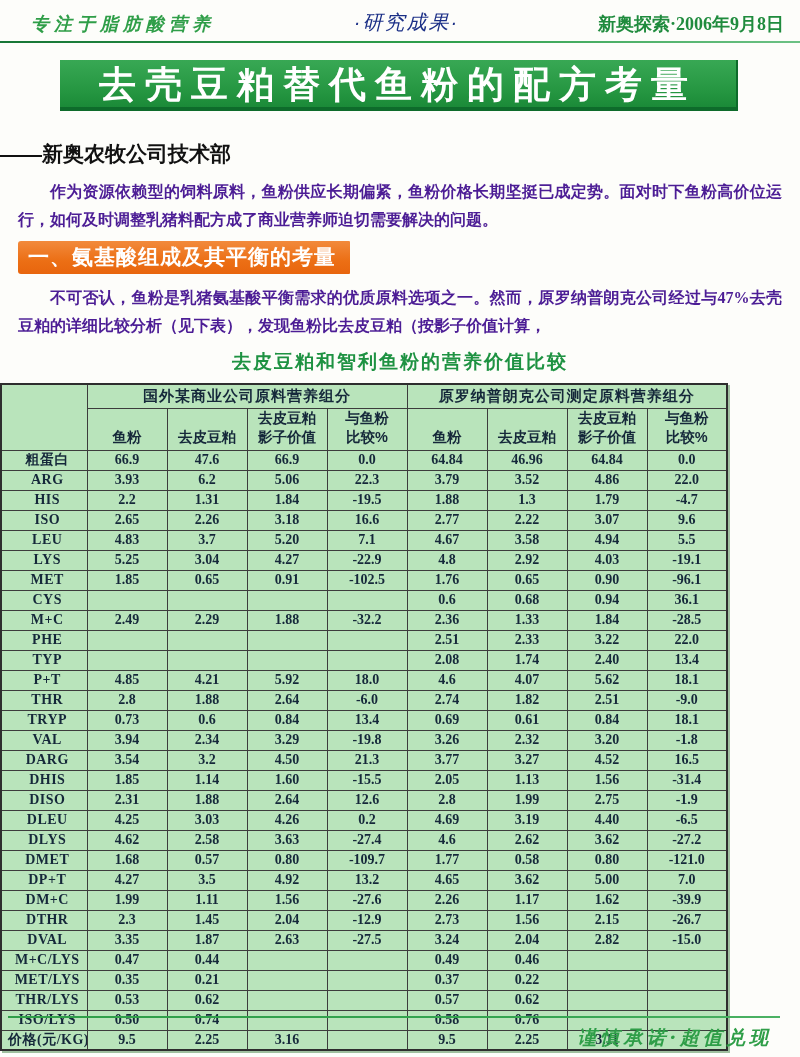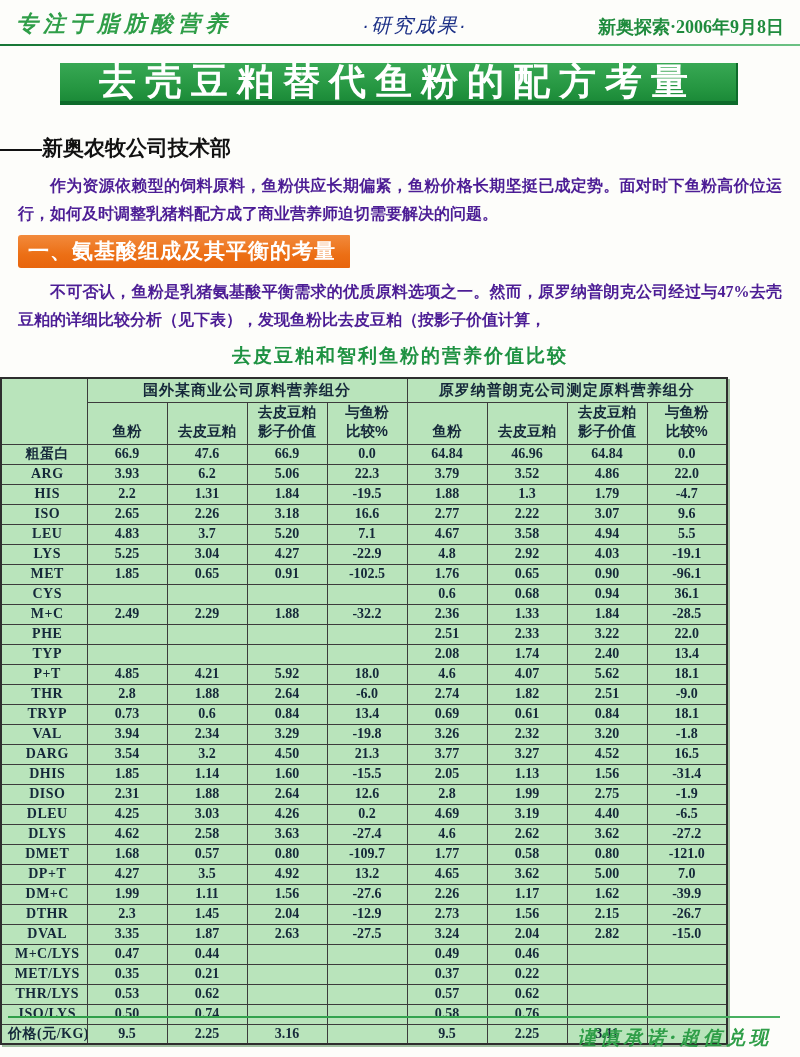--- a/index.html
+++ b/index.html
@@ -10,41 +10,42 @@
     background:#fdfdfa;
     font-family:"Liberation Serif", serif;
     color:#1c1c1c;
     overflow:hidden;
   }
 
   
   .masthead { display:flex; justify-content:space-between; align-items:flex-end; padding:9px 16px 3px 16px; }
   .masthead-left {
     color:#2f9e48; font-style:italic; font-weight:bold;
-    font-size:22px; letter-spacing:5px;
+    font-size:18px; letter-spacing:5px;
     font-family:Liberation Mono, monospace;
+    margin-left:15px;
   }
   .masthead-center {
     color:#1b2f86; font-weight:normal; font-style:italic;
     font-size:20px; letter-spacing:2px;
     font-family:"Liberation Sans", sans-serif;
   }
   .masthead-right {
     color:#1f8b3d; font-weight:bold; font-size:18px;
     font-family:"Liberation Serif", serif;
   }
   .masthead-line { height:2px; margin-top:2px;
     background:linear-gradient(90deg,#177636,#2fa04c 55%,#6cc184); }
 
   
   .banner {
-    margin:17px 0 0 60px; width:678px; height:42px;
+    margin:17px 0 0 60px; width:678px; height:51px;
     background:linear-gradient(180deg,#38a854 0%,#249540 70%,#1b8a38 100%);
     border-bottom:4px solid #0e6b2b; border-right:2px solid #0e6b2b;
-    display:flex; align-items:center; justify-content:center;
+    display:flex; justify-content:center;
   }
   .banner-title {
     color:#ffffff; font-size:37px; font-weight:bold; letter-spacing:9px;
     font-family:"Liberation Sans", sans-serif; white-space:nowrap;
   }
   .byline {
     margin-top:29px; text-align:left; padding-right:156px;
     font-size:21px; font-weight:bold; color:#111;
     font-family:"Liberation Sans", sans-serif;
   }

